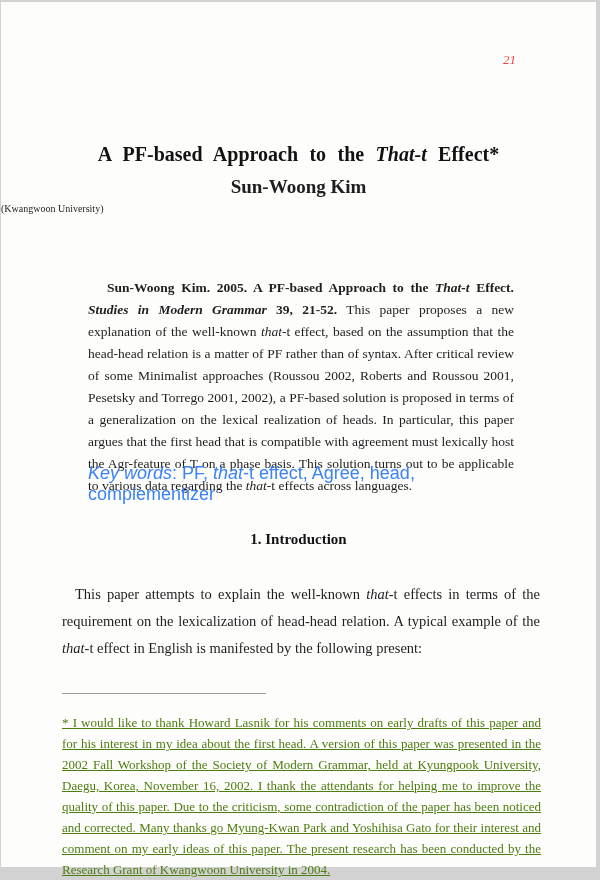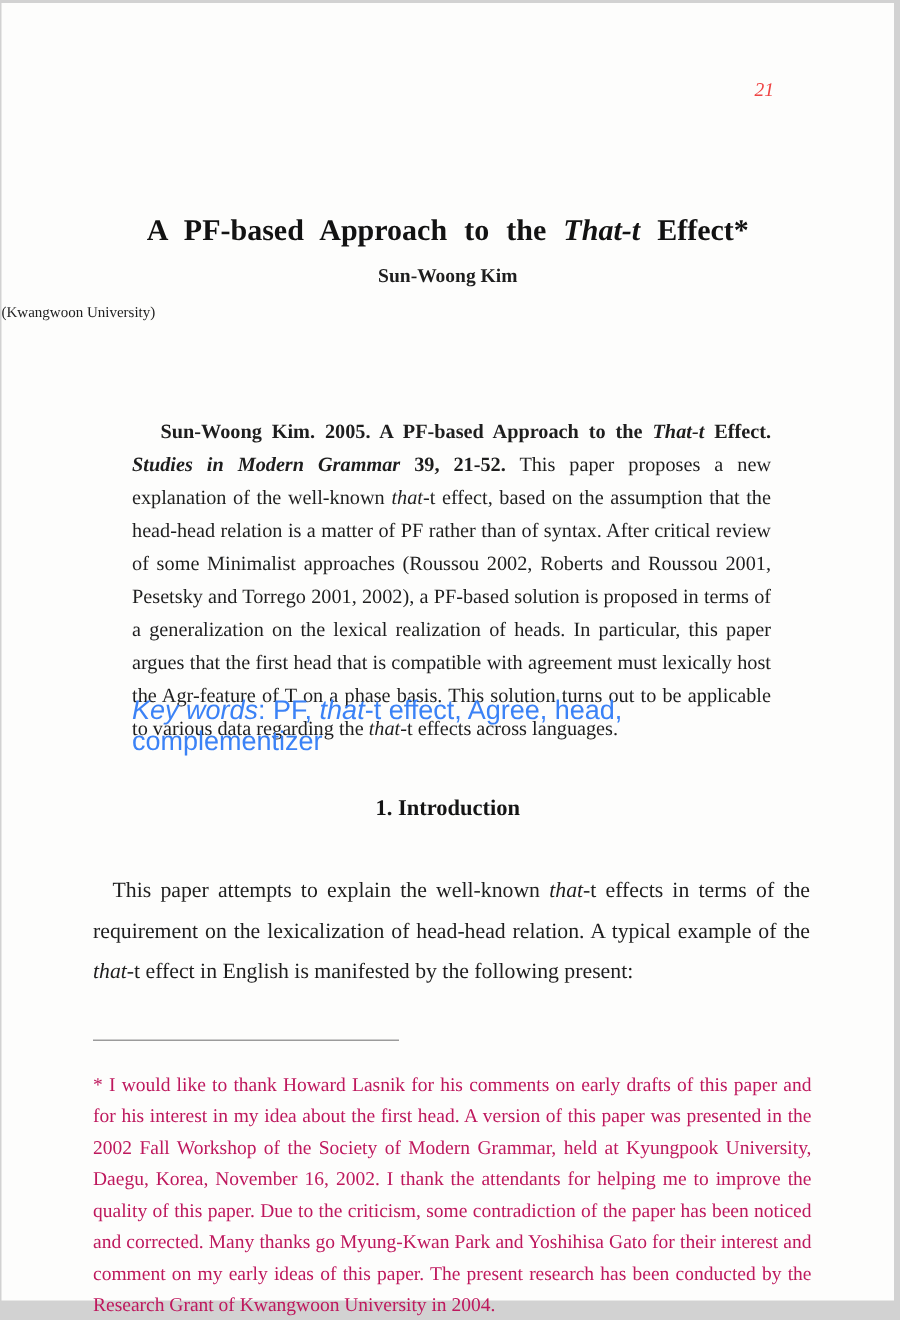--- a/index.html
+++ b/index.html
@@ -40,21 +40,21 @@
     color: #121212;
     margin-top: 25px;
   }
   .author {
     position: absolute;
     top: 174px;
     left: 0;
     right: 0;
     text-align: center;
     font-weight: bold;
-    font-size: 13px;
+    font-size: 19px;
   }
   .affiliation {
     position: absolute;
     top: 201px;
     left: 0;
     right: 0;
     font-size: 10px;
     font-family: Liberation Serif, serif;
   }
   .abstract {
@@ -104,21 +104,22 @@
     border-top: 1px solid #9b9b9b;
   }
   .footnote {
     position: absolute;
     top: 697px;
     left: 61px;
     width: 479px;
     font-size: 13px;
     line-height: 21px;
     text-align: justify;
-    color: #be185d;
+    color: #4d7c0f;
+    text-decoration: underline;
   }
   .b  { font-weight: bold; margin-left: 19px; }
   .i  { font-style: italic; }
   .bi { font-weight: bold; font-style: italic; }
 </style>
 </head>
 <body>
 
 <div class="page">
 

